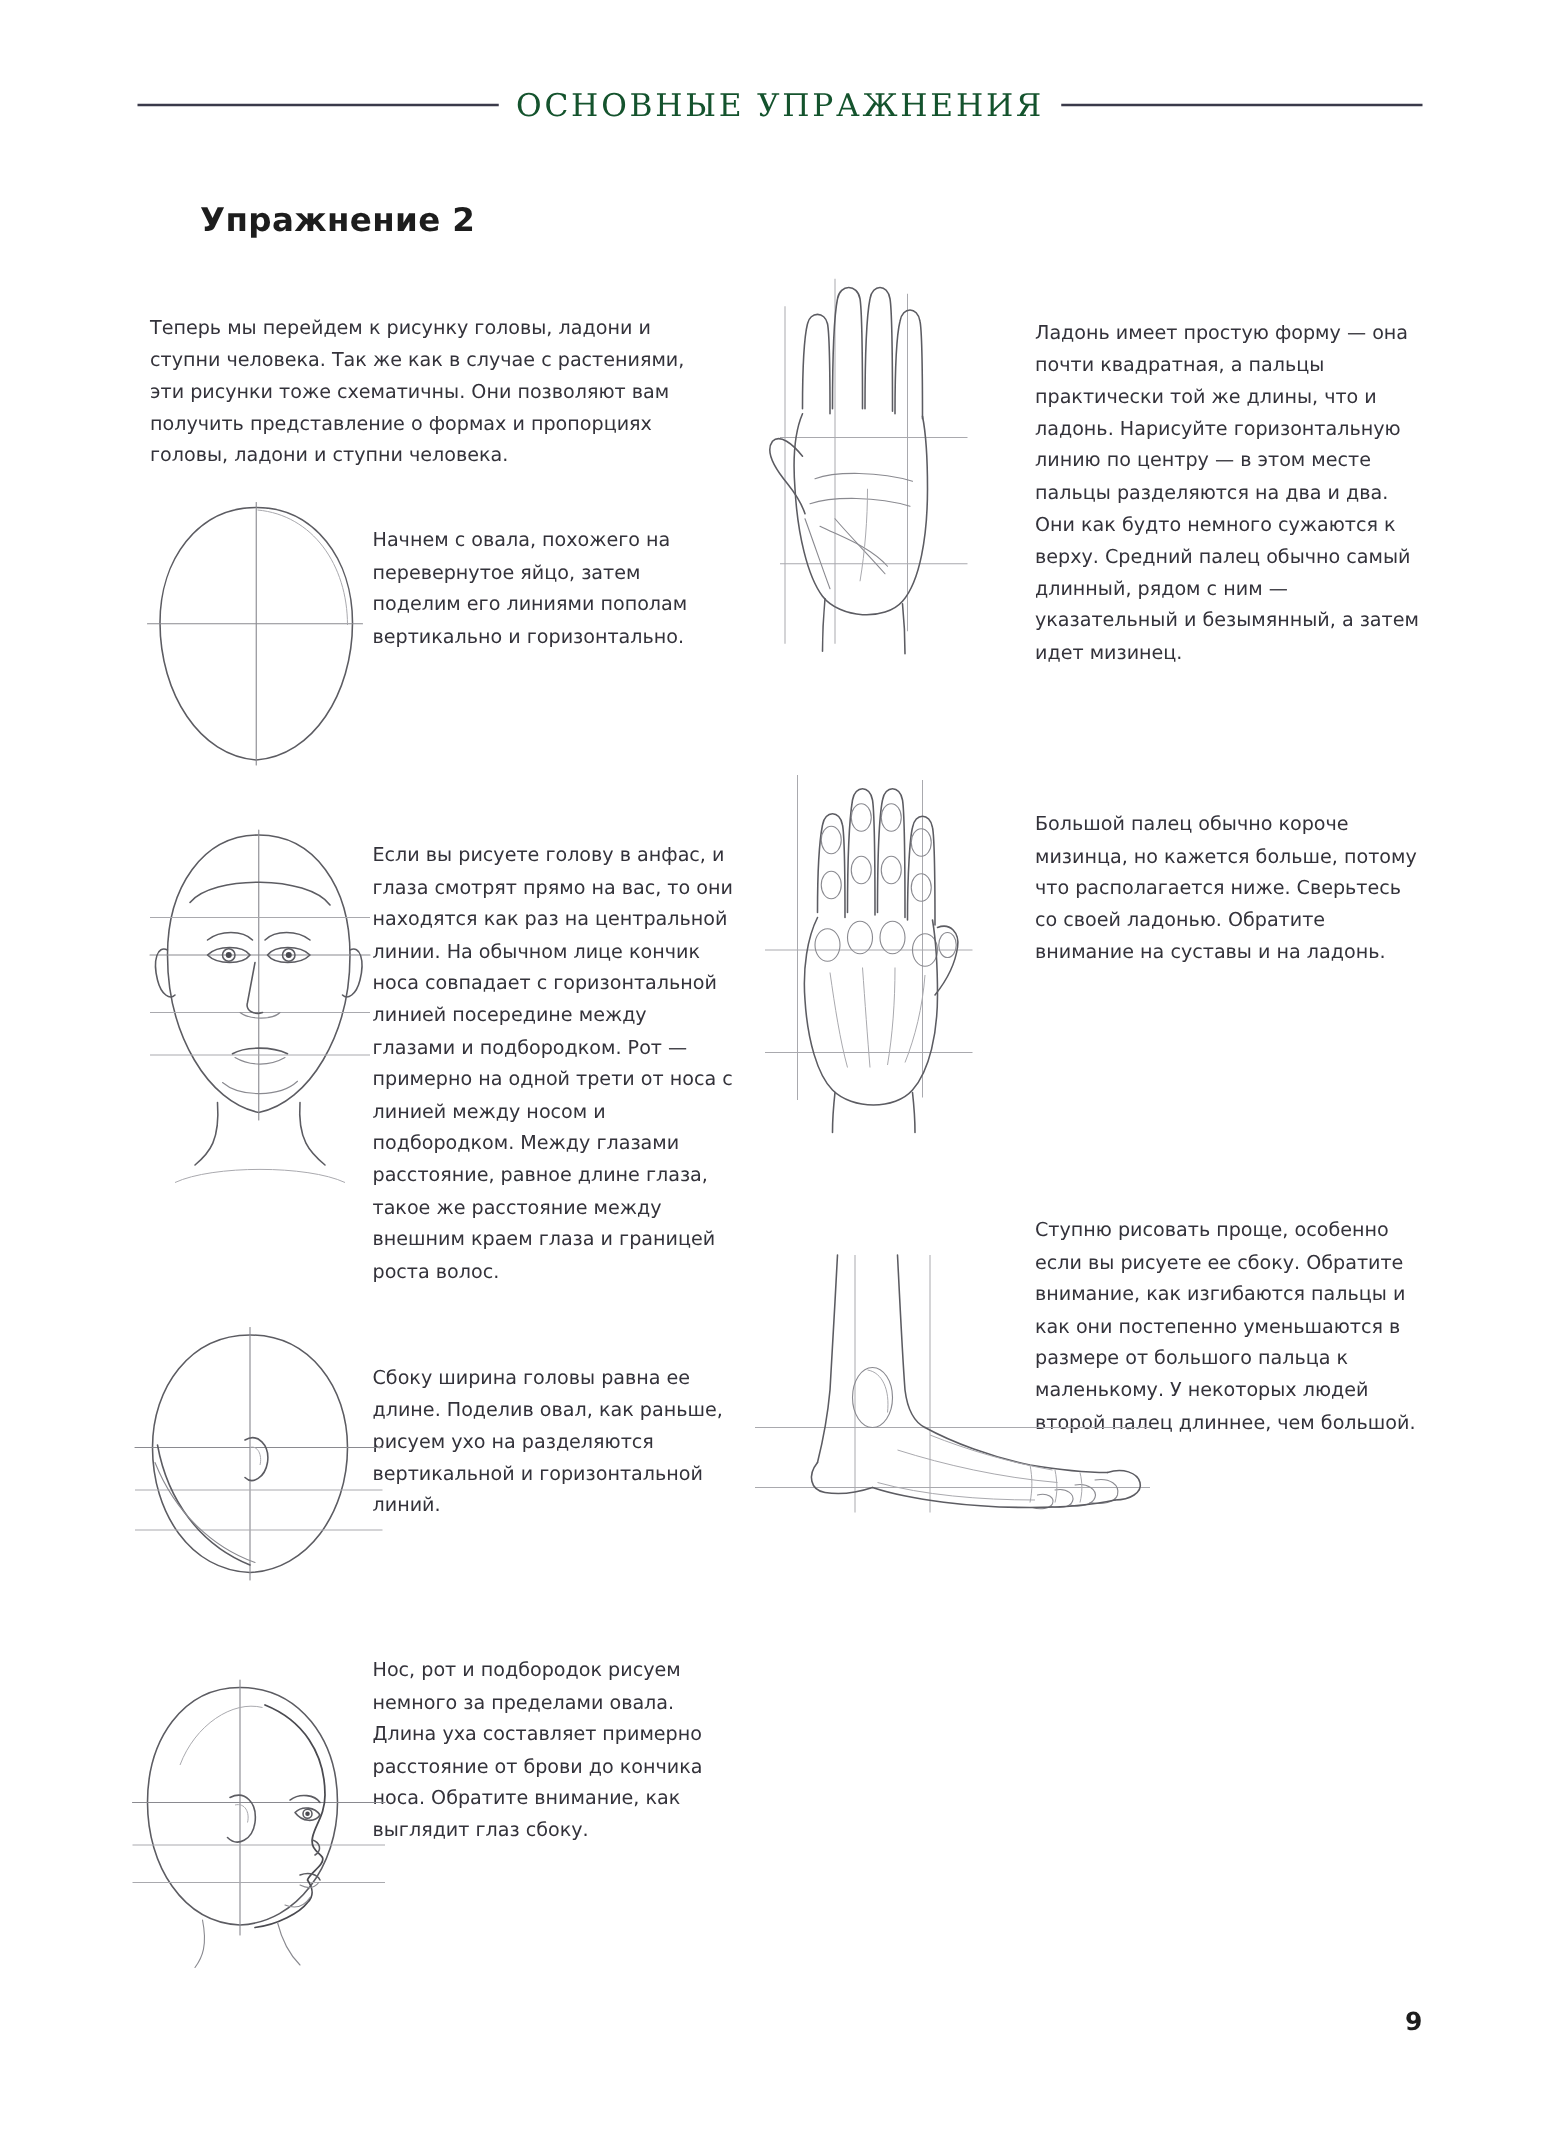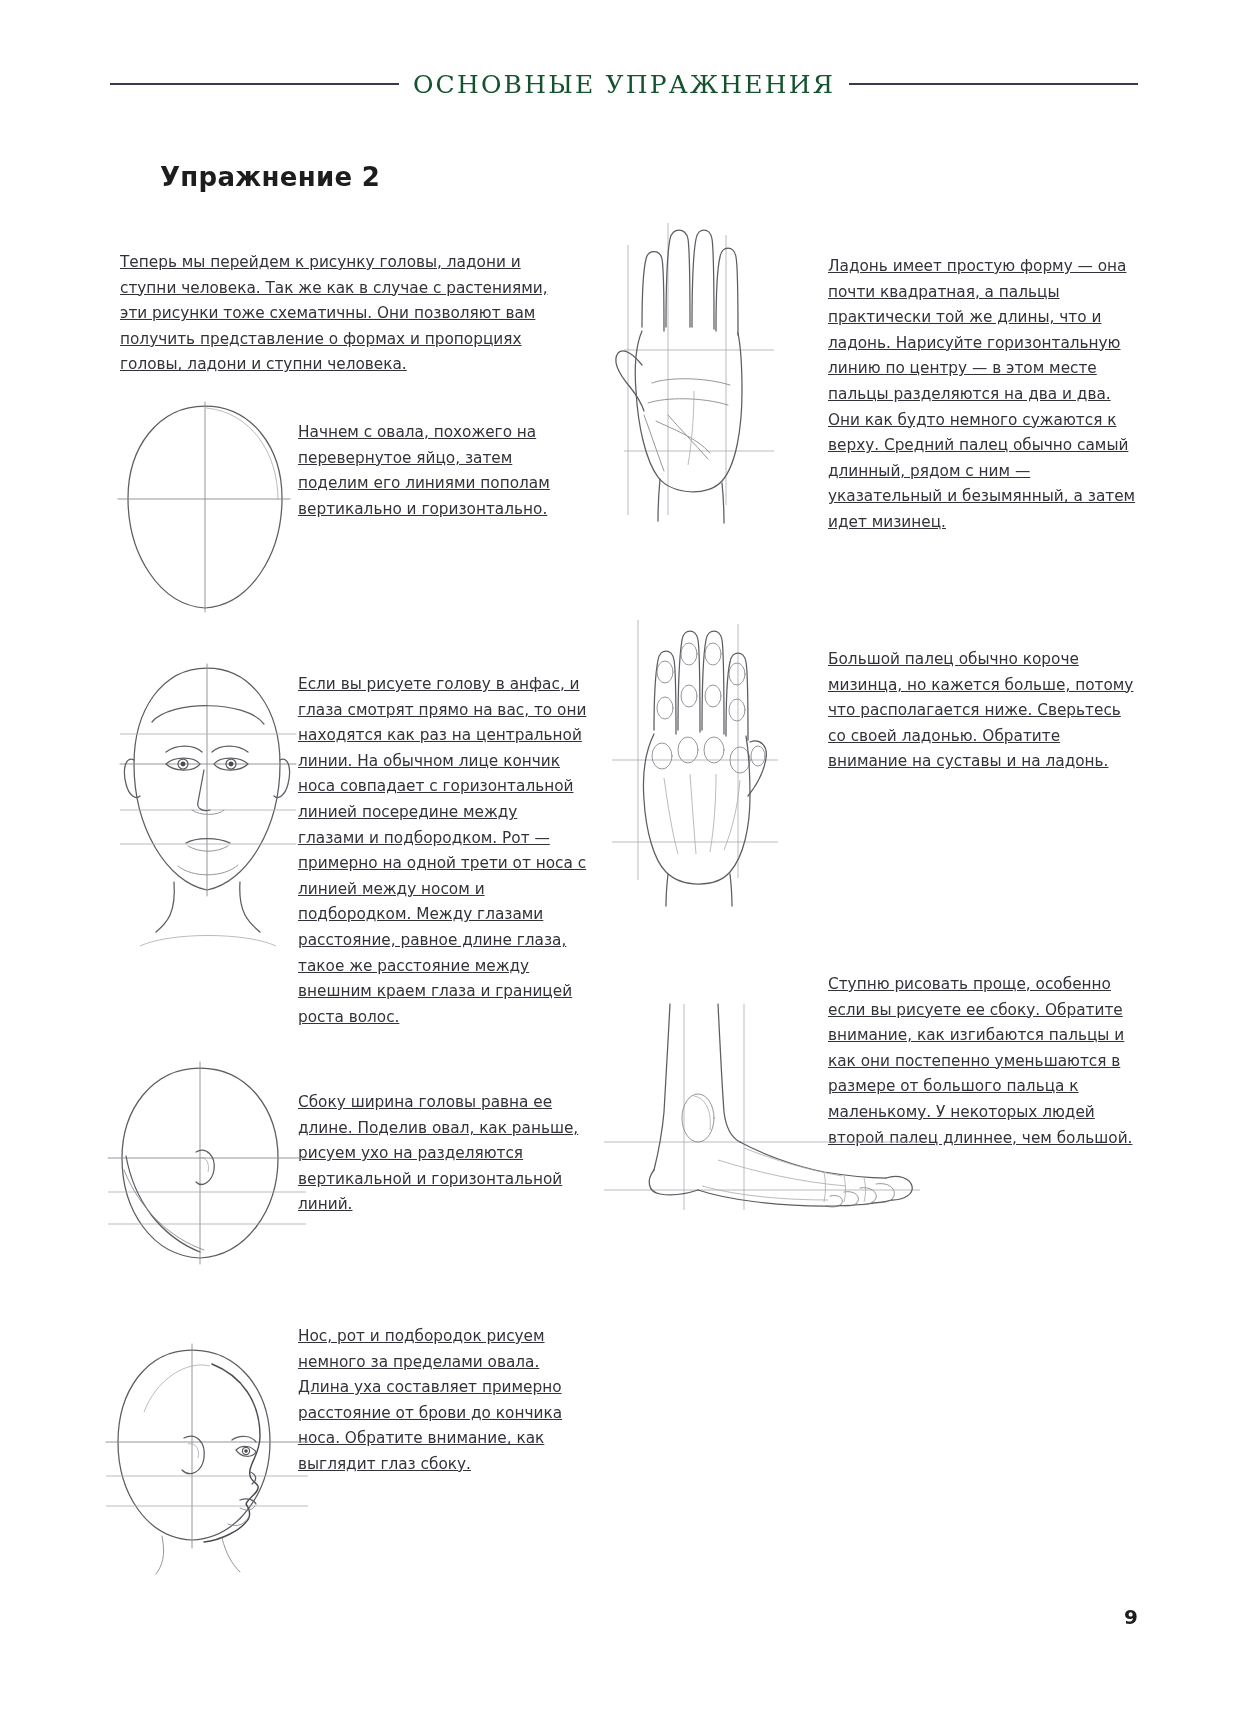--- a/index.html
+++ b/index.html
@@ -56,21 +56,20 @@
   }
 
   
   .para {
     position: absolute;
     font-family: "DejaVu Sans", sans-serif;
     font-size: 15.3px;
     line-height: 25.6px;
     color: #33323a;
     text-align: left;
-    text-decoration: underline;
   }
 
   #p-intro   { top: 250px;  left: 120px; width: 430px; }
   #p-oval    { top: 420px;  left: 298px; width: 285px; }
   #p-face    { top: 672px;  left: 298px; width: 290px; }
   #p-side    { top: 1090px; left: 298px; width: 290px; }
   #p-profile { top: 1324px; left: 298px; width: 290px; }
   #p-palm    { top: 254px;  left: 828px; width: 310px; }
   #p-thumb   { top: 630px;  left: 828px; width: 310px; margin-top: 17px; }
   #p-foot    { top: 972px;  left: 828px; width: 312px; }

